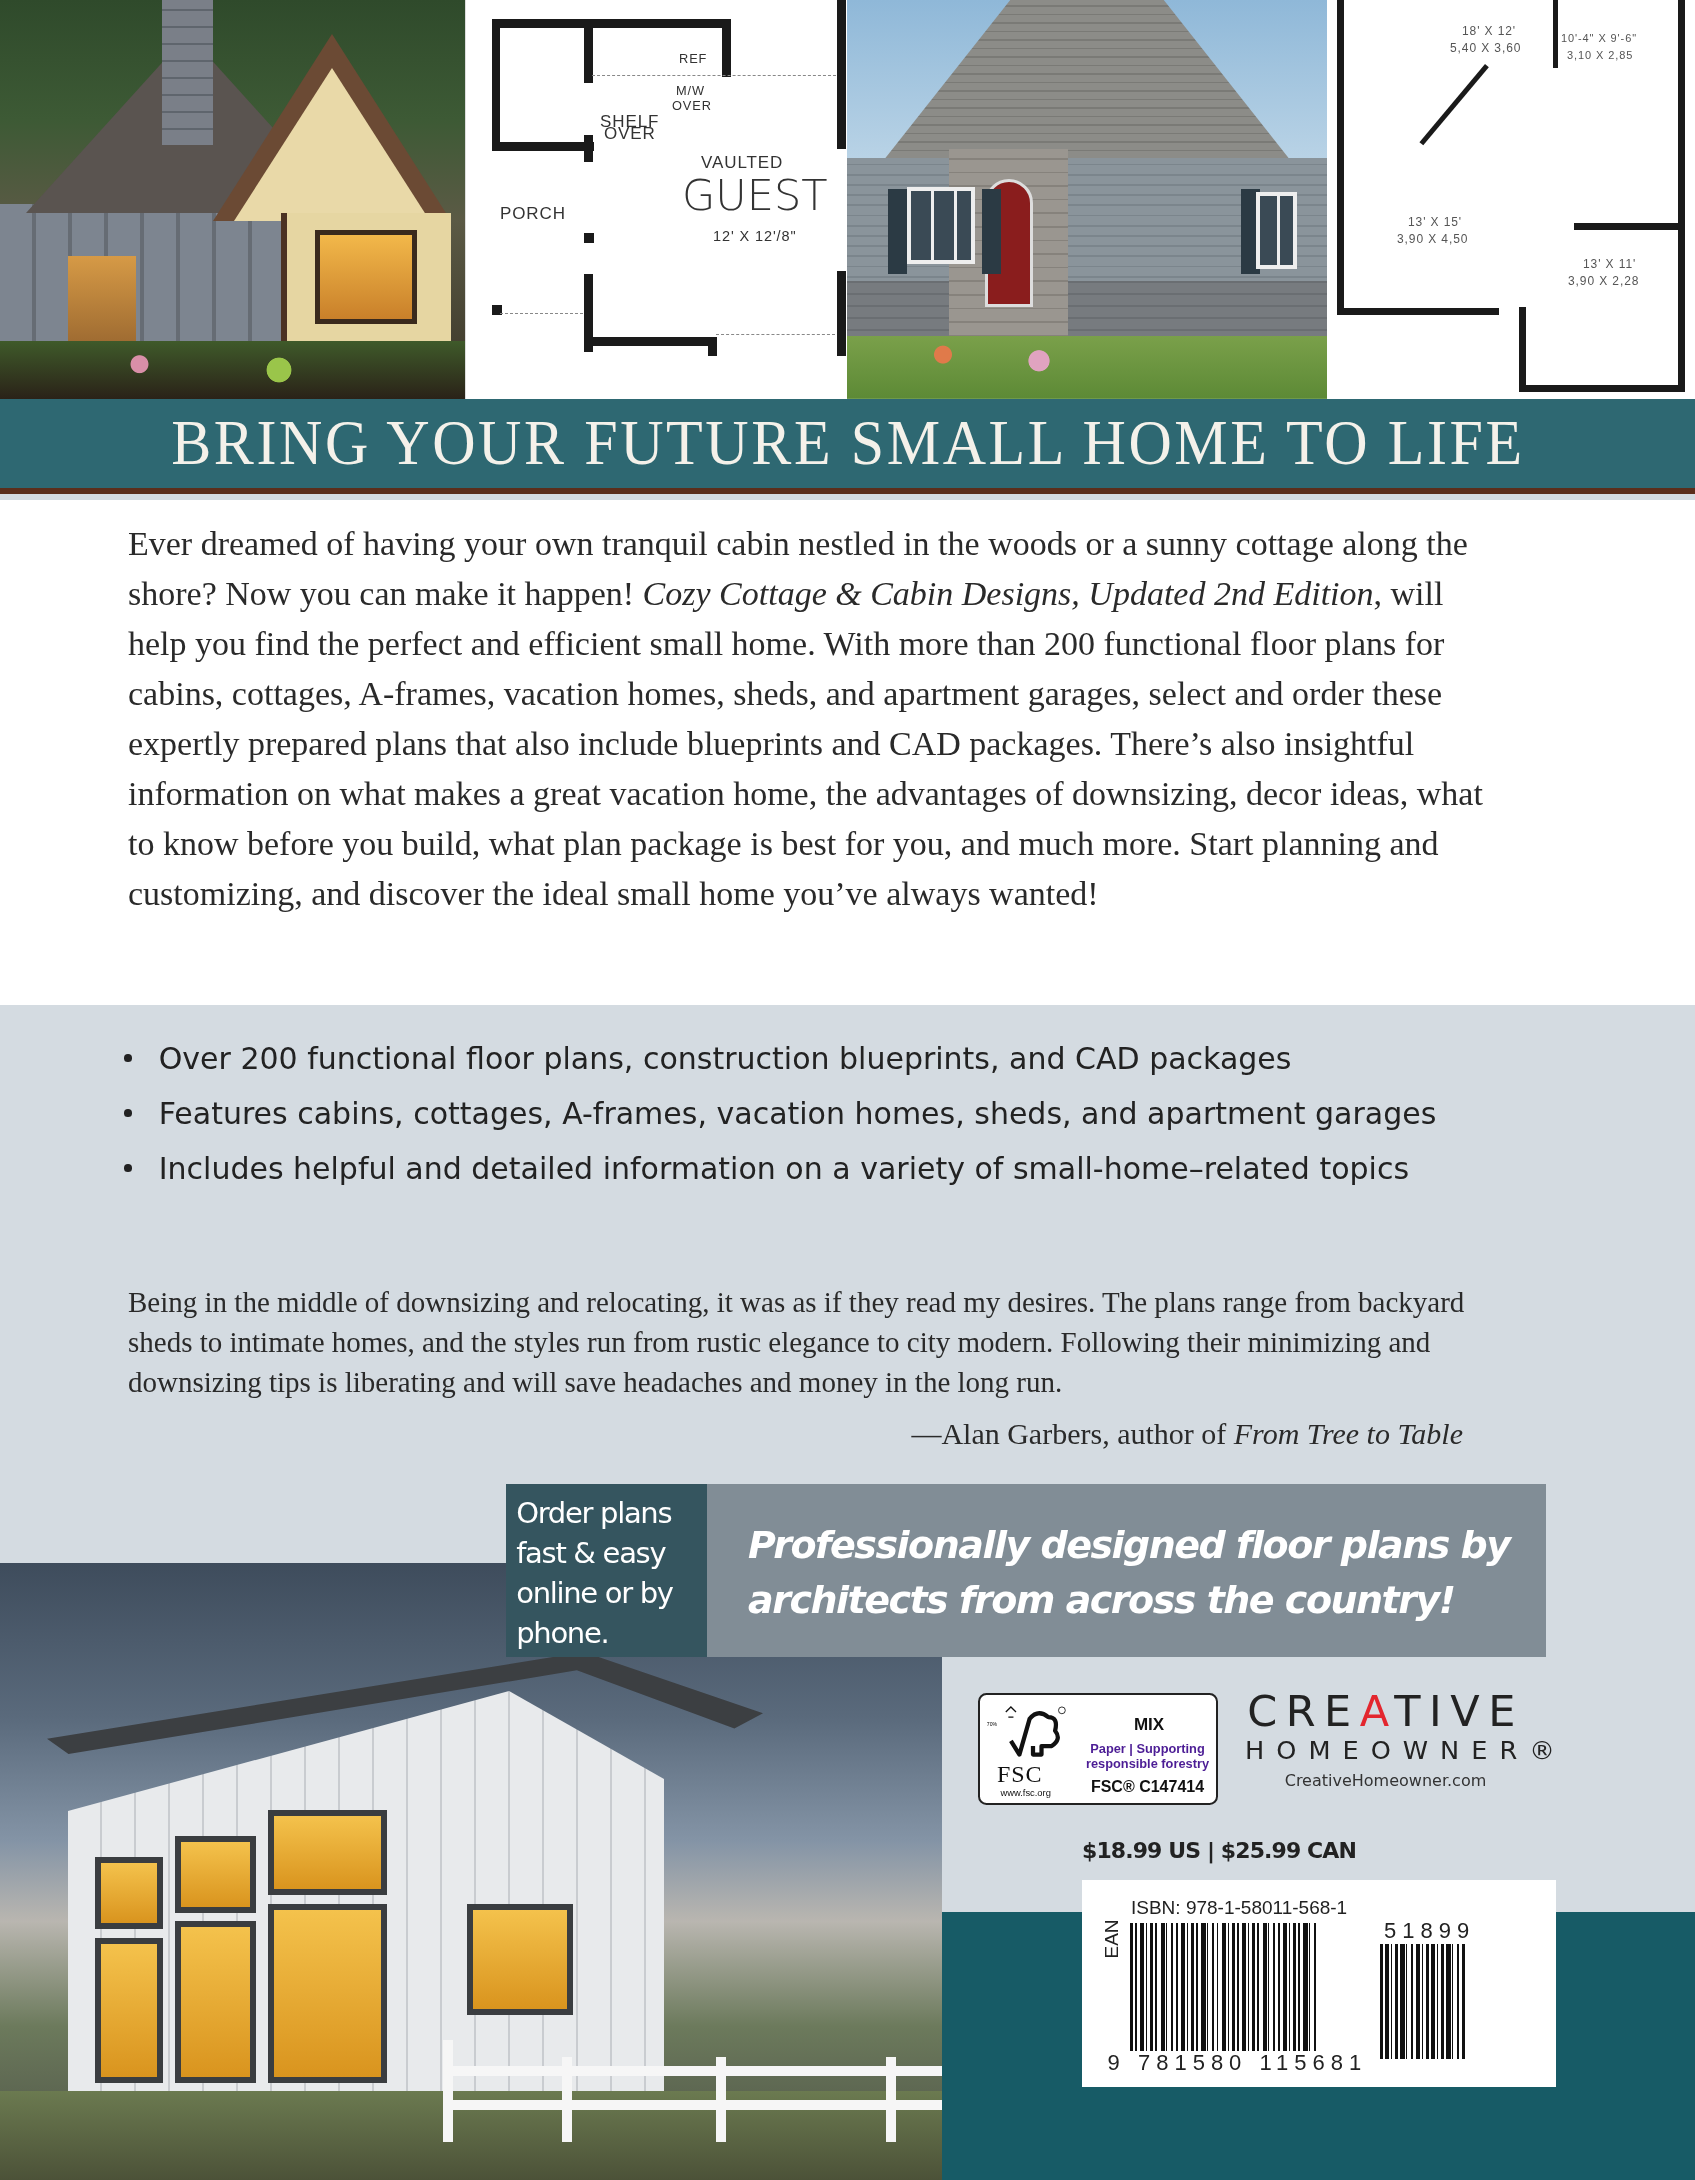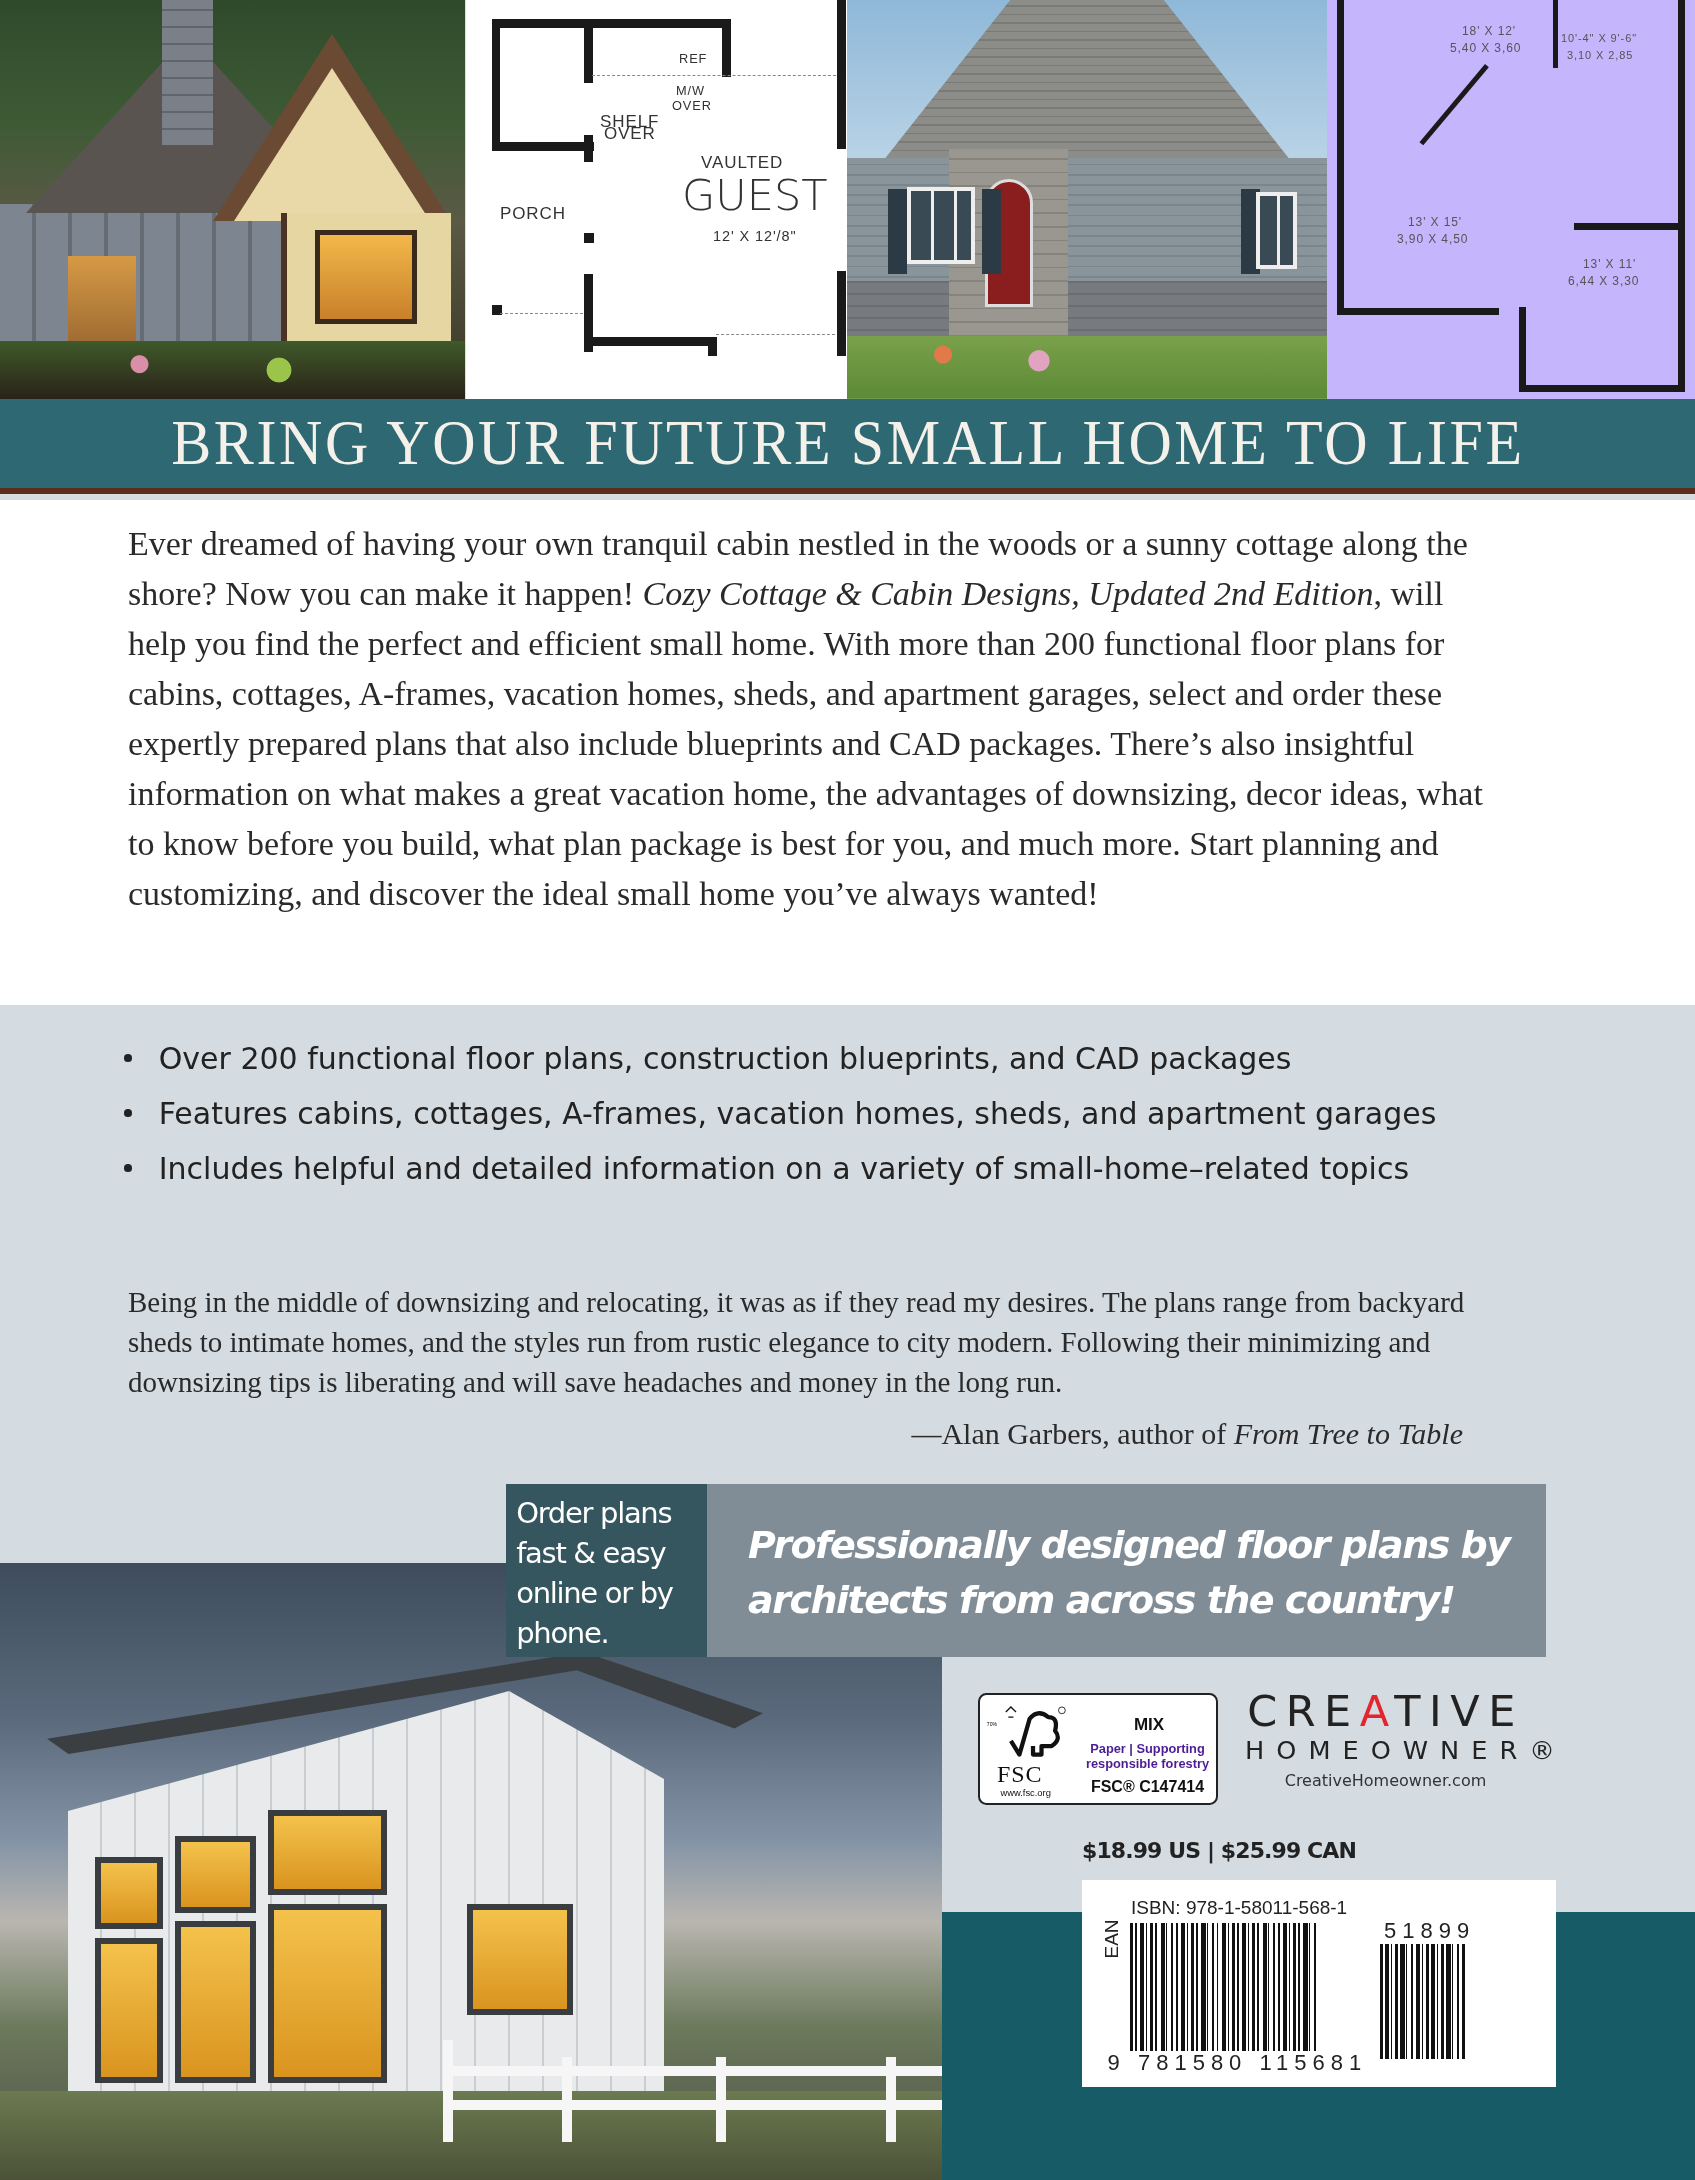--- a/index.html
+++ b/index.html
@@ -5,21 +5,21 @@
   * { box-sizing: border-box; margin: 0; padding: 0; }
   html, body { width: 1696px; height: 2181px; overflow: hidden; background: #d4dbe1; }
   body { position: relative; font-family: "Liberation Serif", serif; }
 
   
   .photo-strip { position: absolute; left: 0; top: 0; width: 1696px; height: 399px; display: flex; }
   .panel { position: relative; height: 399px; overflow: hidden; }
   .p1 { width: 465px; background: linear-gradient(180deg,#2f4a2b 0%,#3d5a35 30%,#5b5a45 55%,#3a3527 100%); }
   .p2 { width: 382px; background: #ffffff; border-left: 1.7px solid #ddd; }
   .p3 { width: 480px; background: linear-gradient(180deg,#8fb8d8 0%,#b9d3e6 40%,#9db7c8 70%,#6f9a4a 100%); }
-  .p4 { width: 369px; background: #c4b5fd; }
+  .p4 { width: 369px; background: #ffffff; }
 
   
   .c1-roof { position:absolute; left:25.6px; top:34px; width:0; height:0; border-left:162px solid transparent; border-right:162px solid transparent; border-bottom:179px solid #5a5450; }
   .c1-gable { position:absolute; left:213px; top:34px; width:0; height:0; border-left:119px solid transparent; border-right:119px solid transparent; border-bottom:187px solid #6b4a34; }
   .c1-gable-in { position:absolute; left:234px; top:68px; width:0; height:0; border-left:98px solid transparent; border-right:98px solid transparent; border-bottom:153px solid #e9d9a8; }
   .c1-chimney { position:absolute; left:162px; top:0; width:51px; height:145px; background: repeating-linear-gradient(0deg,#7a7f88 0 15.3px,#5f656d 15.3px 17px); }
   .c1-wall { position:absolute; left:0; top:204px; width:298px; height:187px; background: repeating-linear-gradient(90deg,#7d8590 0 32px,#666c74 32px 36px), #777; }
   .c1-wall2 { position:absolute; left:281px; top:213px; width:170px; height:179px; background:#e6d6a2; border-left:6.8px solid #4b3223; }
   .c1-win { position:absolute; left:315px; top:230px; width:102px; height:94px; background: linear-gradient(180deg,#f2b84a,#c9802a); border:5.1px solid #3a2a1d; }
   .c1-door { position:absolute; left:68px; top:256px; width:68px; height:119px; background: linear-gradient(180deg,#d69a46,#8a5a2a); }
@@ -171,21 +171,21 @@
     <div class="fp-wall" style="left:247px;top:223px;width:111px;height:6.8px;"></div>
     <div class="fp-wall" style="left:226px;top:0;width:5.1px;height:68px;"></div>
     <div class="fp-wall" style="left:158px;top:64px;width:5.1px;height:102px;transform:rotate(40deg);transform-origin:top left;"></div>
     <span class="fp-label" style="left:135px;top:24px;font-size:12px;color:#555;">18' X 12'</span>
     <span class="fp-label" style="left:123px;top:41px;font-size:12px;color:#555;">5,40 X 3,60</span>
     <span class="fp-label" style="left:234px;top:32px;font-size:11px;color:#555;">10'-4" X 9'-6"</span>
     <span class="fp-label" style="left:240px;top:49px;font-size:11px;color:#555;">3,10 X 2,85</span>
     <span class="fp-label" style="left:81px;top:215px;font-size:12px;color:#555;">13' X 15'</span>
     <span class="fp-label" style="left:70px;top:232px;font-size:12px;color:#555;">3,90 X 4,50</span>
     <span class="fp-label" style="left:256px;top:257px;font-size:12px;color:#555;">13' X 11'</span>
-    <span class="fp-label" style="left:241px;top:274px;font-size:12px;color:#555;">6,44 X 3,30</span>
+    <span class="fp-label" style="left:241px;top:274px;font-size:12px;color:#555;">3,90 X 2,28</span>
   </div>
 </div>
 
 <div class="banner">
   <h1>BRING YOUR FUTURE SMALL HOME TO LIFE</h1>
 </div>
 
 <div class="desc">
   <p><span>Ever dreamed of having your own tranquil cabin nestled in the woods or a sunny cottage along the shore? Now you can make it happen! </span><em>Cozy Cottage &amp; Cabin Designs, Updated 2nd Edition</em><span>, will help you find the perfect and efficient small home. With more than 200 functional floor plans for cabins, cottages, A-frames, vacation homes, sheds, and apartment garages, select and order these expertly prepared plans that also include blueprints and CAD packages. There’s also insightful information on what makes a great vacation home, the advantages of downsizing, decor ideas, what to know before you build, what plan package is best for you, and much more. Start planning and customizing, and discover the ideal small home you’ve always wanted!</span></p>
 </div>

